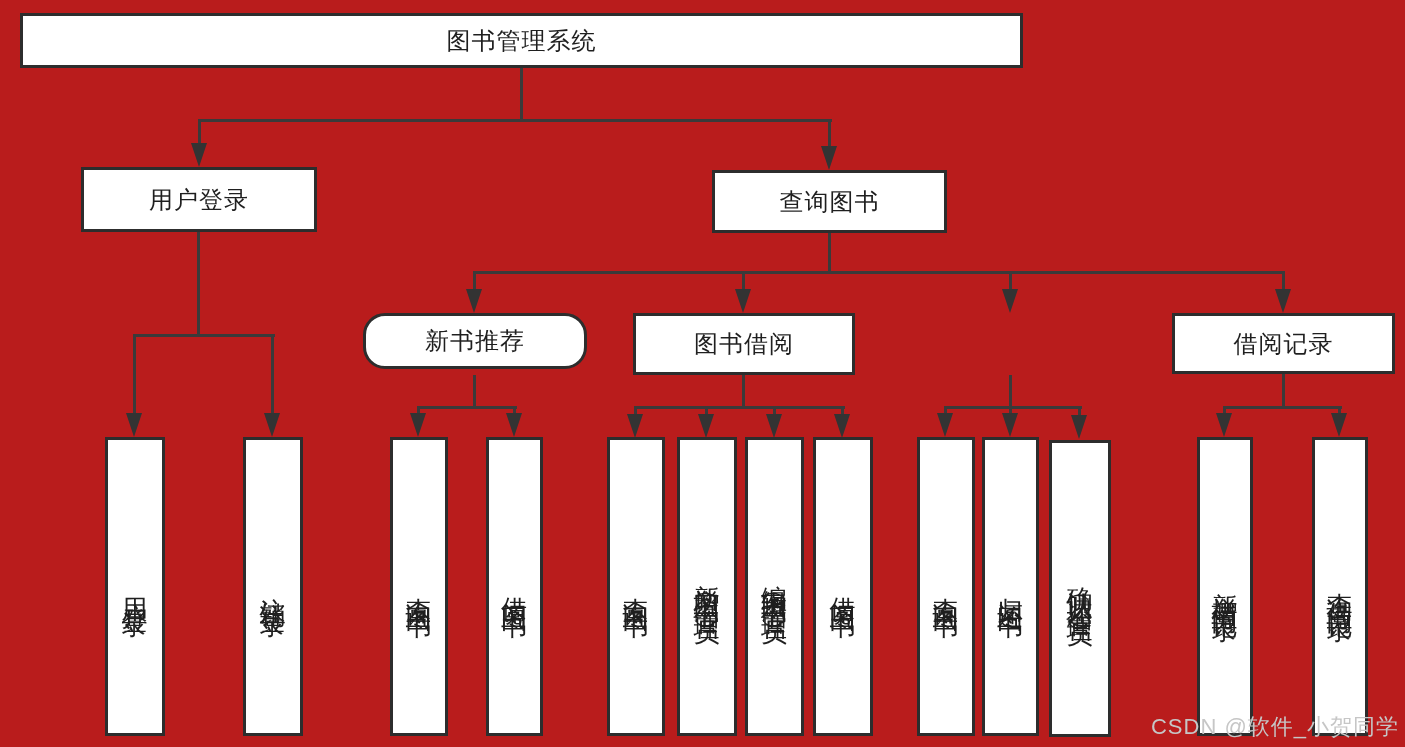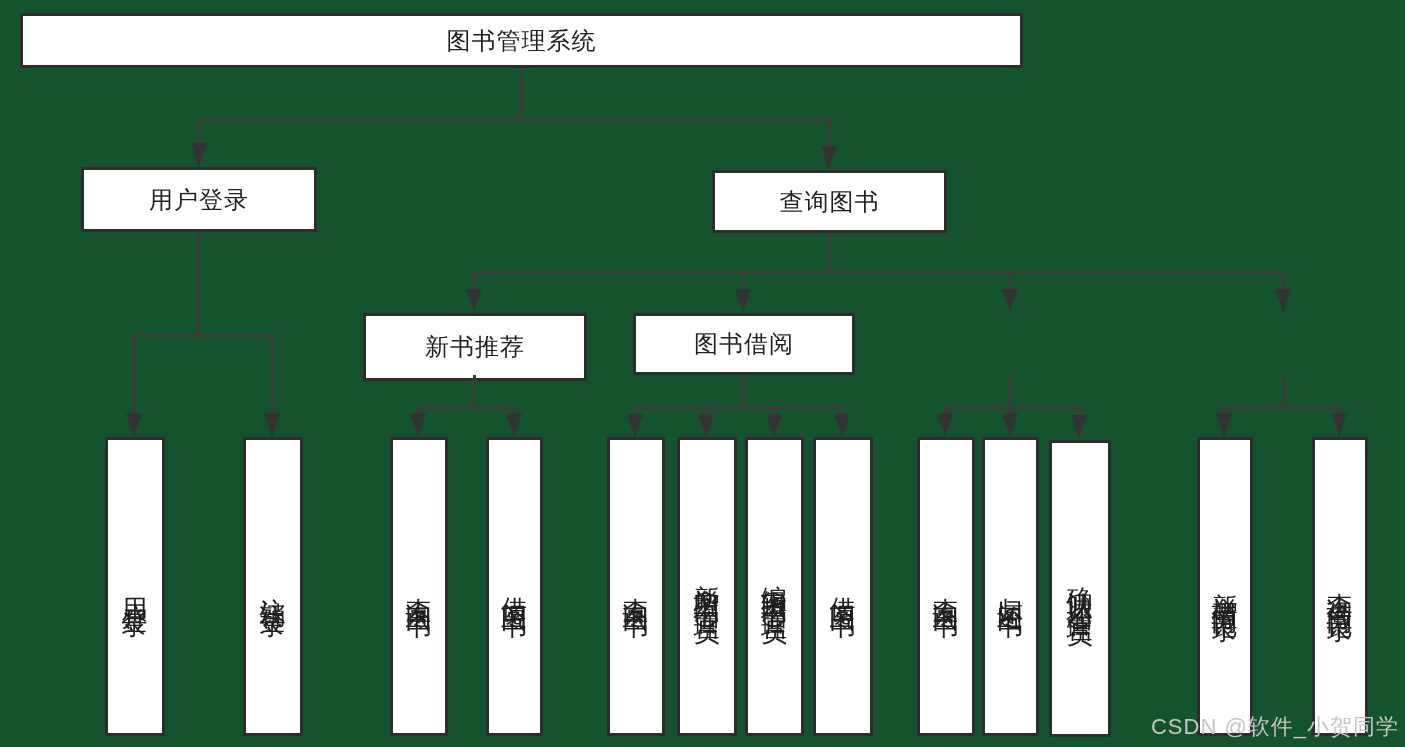--- a/index.html
+++ b/index.html
@@ -5,21 +5,21 @@
   html, body {
     margin: 0; padding: 0;
     background: #ffffff;
     width: 1405px; height: 747px;
     overflow: hidden;
     font-family: "Liberation Sans", sans-serif;
   }
   #diagram {
     position: relative;
     width: 1405px; height: 747px;
-    background: #14532d;
+    background: #b91c1c;
   }
   .box {
     position: absolute;
     box-sizing: border-box;
     border: 3px solid #2d2d2d;
     background: #ffffff;
     color: #1f1f1f;
     display: flex;
     align-items: center;
     justify-content: center;
@@ -86,22 +86,23 @@
   <div class="line" style="left:473px; top:271px; width:812px; height:3px;"></div>
   <div class="line" style="left:473px; top:271px; width:3px; height:22px;"></div>
   <div class="arrow" style="left:466px; top:289px;"></div>
   <div class="line" style="left:742px; top:271px; width:3px; height:22px;"></div>
   <div class="arrow" style="left:735px; top:289px;"></div>
   <div class="line" style="left:1009px; top:271px; width:3px; height:22px;"></div>
   <div class="arrow" style="left:1002px; top:289px;"></div>
   <div class="line" style="left:1282px; top:271px; width:3px; height:22px;"></div>
   <div class="arrow" style="left:1275px; top:289px;"></div>
 
-  <div class="box h-box" style="left:363px; top:313px; width:224px; height:68px;">新书推荐</div>
+  <div class="box h-box" style="left:363px; top:313px; width:224px; height:56px;border-radius:22px;">新书推荐</div>
   <div class="box h-box" style="left:633px; top:313px; width:222px; height:62px;">图书借阅</div>
+  <div class="box h-box" style="left:1172px; top:313px; width:223px; height:61px;">借阅记录</div>
 
   <div class="line" style="left:473px; top:375px; width:3px; height:34px;"></div>
   <div class="line" style="left:418px; top:406px; width:99px; height:3px;"></div>
   <div class="line" style="left:417px; top:406px; width:3px; height:12px;"></div>
   <div class="arrow" style="left:410px; top:413px;"></div>
   <div class="line" style="left:513px; top:406px; width:3px; height:12px;"></div>
   <div class="arrow" style="left:506px; top:413px;"></div>
 
   <div class="line" style="left:742px; top:375px; width:3px; height:34px;"></div>
   <div class="line" style="left:635px; top:406px; width:210px; height:3px;"></div>

